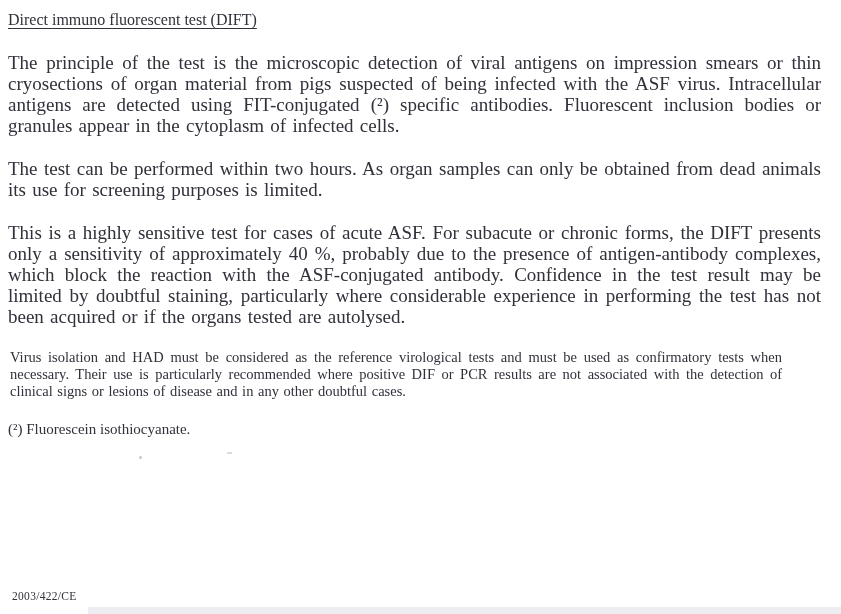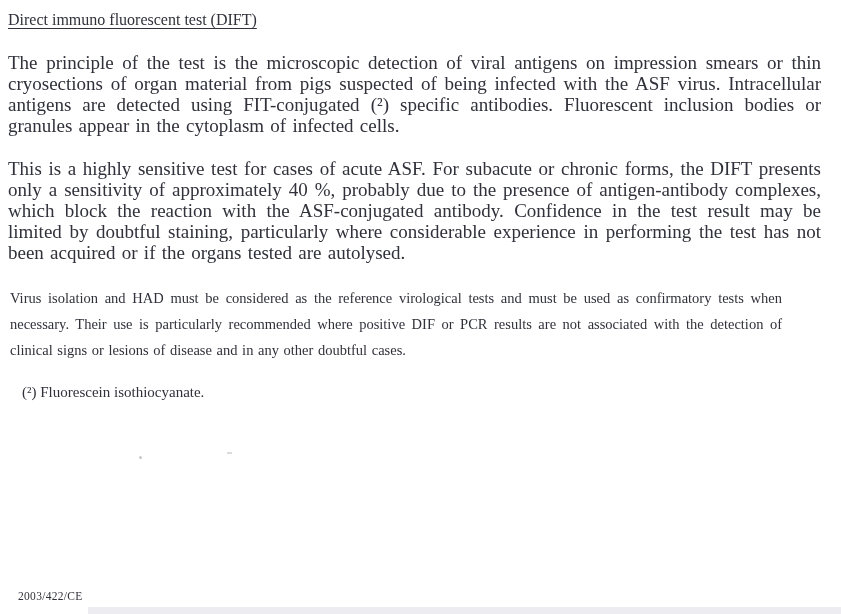--- a/index.html
+++ b/index.html
@@ -25,34 +25,34 @@
   }
   .para {
     font-size: 19px;
     line-height: 21px;
     text-align: justify;
     word-spacing: 1.5px;
     margin: 0 0 22px 0;
   }
   .note {
     font-size: 14.5px;
-    line-height: 26px;
+    line-height: 17px;
     text-align: justify;
     word-spacing: 1px;
     max-width: 772px;
     margin: 2px 0 0 2px;
   }
   .footnote {
     font-size: 15px;
     line-height: 19px;
-    margin: 20px 0 0 14px;
+    margin: 20px 0 0 0;
   }
   .docref {
     position: absolute;
-    left: 18px;
+    left: 12px;
     bottom: 12px;
     font-size: 11.5px;
     letter-spacing: 0.3px;
   }
   .bottom-bar {
     position: absolute;
     left: 88px;
     right: 0;
     bottom: 0;
     height: 7px;
@@ -69,20 +69,21 @@
 </head>
 <body>
 
 <div class="page">
   <div class="content">
     <h1 class="title">Direct immuno fluorescent test (DIFT)</h1>
 
     <p class="para">The principle of the test is the microscopic detection of viral antigens on impression smears or thin cryosections of organ material from pigs suspected of being infected with the ASF virus. Intracellular antigens are detected using FIT-conjugated (²) specific antibodies. Fluorescent inclusion bodies or granules appear in the cytoplasm of infected cells.</p>
 
 
+    <p class="para">The test can be performed within two hours. As organ samples can only be obtained from dead animals its use for screening purposes is limited.</p>
 
     <p class="para">This is a highly sensitive test for cases of acute ASF. For subacute or chronic forms, the DIFT presents only a sensitivity of approximately 40 %, probably due to the presence of antigen-antibody complexes, which block the reaction with the ASF-conjugated antibody. Confidence in the test result may be limited by doubtful staining, particularly where considerable experience in performing the test has not been acquired or if the organs tested are autolysed.</p>
 
     <p class="note">Virus isolation and HAD must be considered as the reference virological tests and must be used as confirmatory tests when necessary. Their use is particularly recommended where positive DIF or PCR results are not associated with the detection of clinical signs or lesions of disease and in any other doubtful cases.</p>
 
     <p class="footnote">(²) Fluorescein isothiocyanate.</p>
   </div>
 
   <span class="artifact dot1"></span>
   <span class="artifact dash1"></span>

